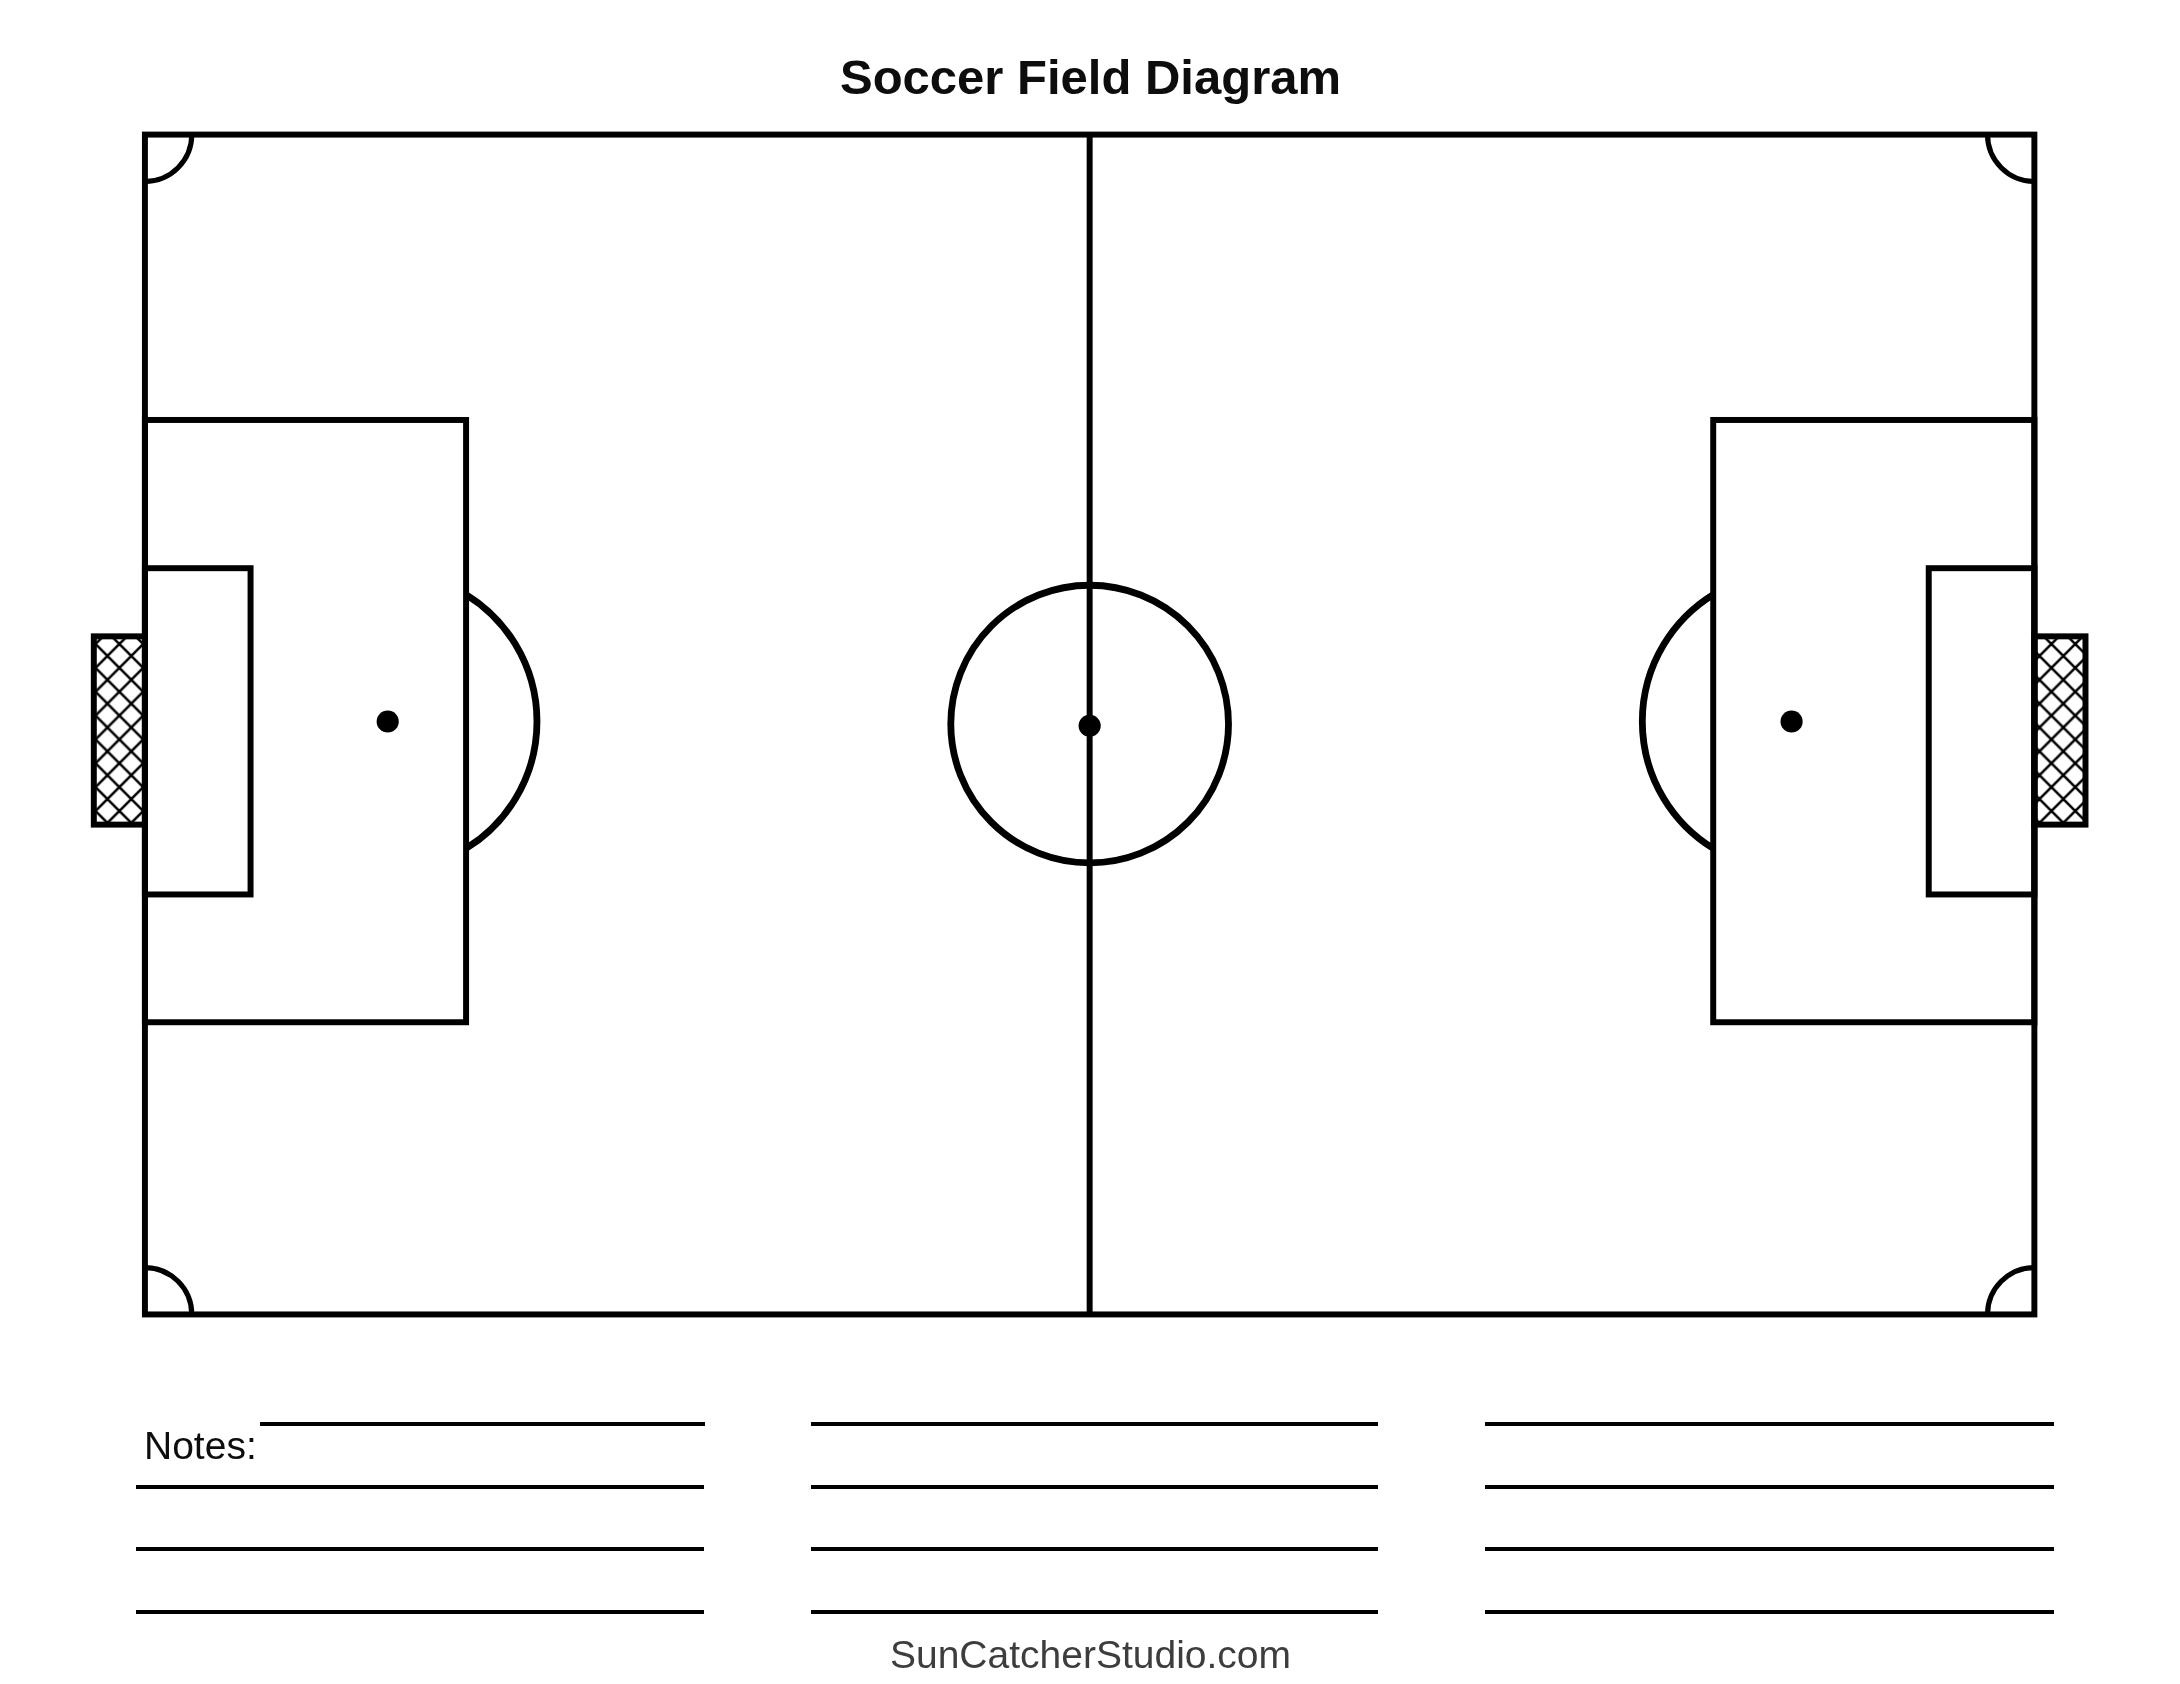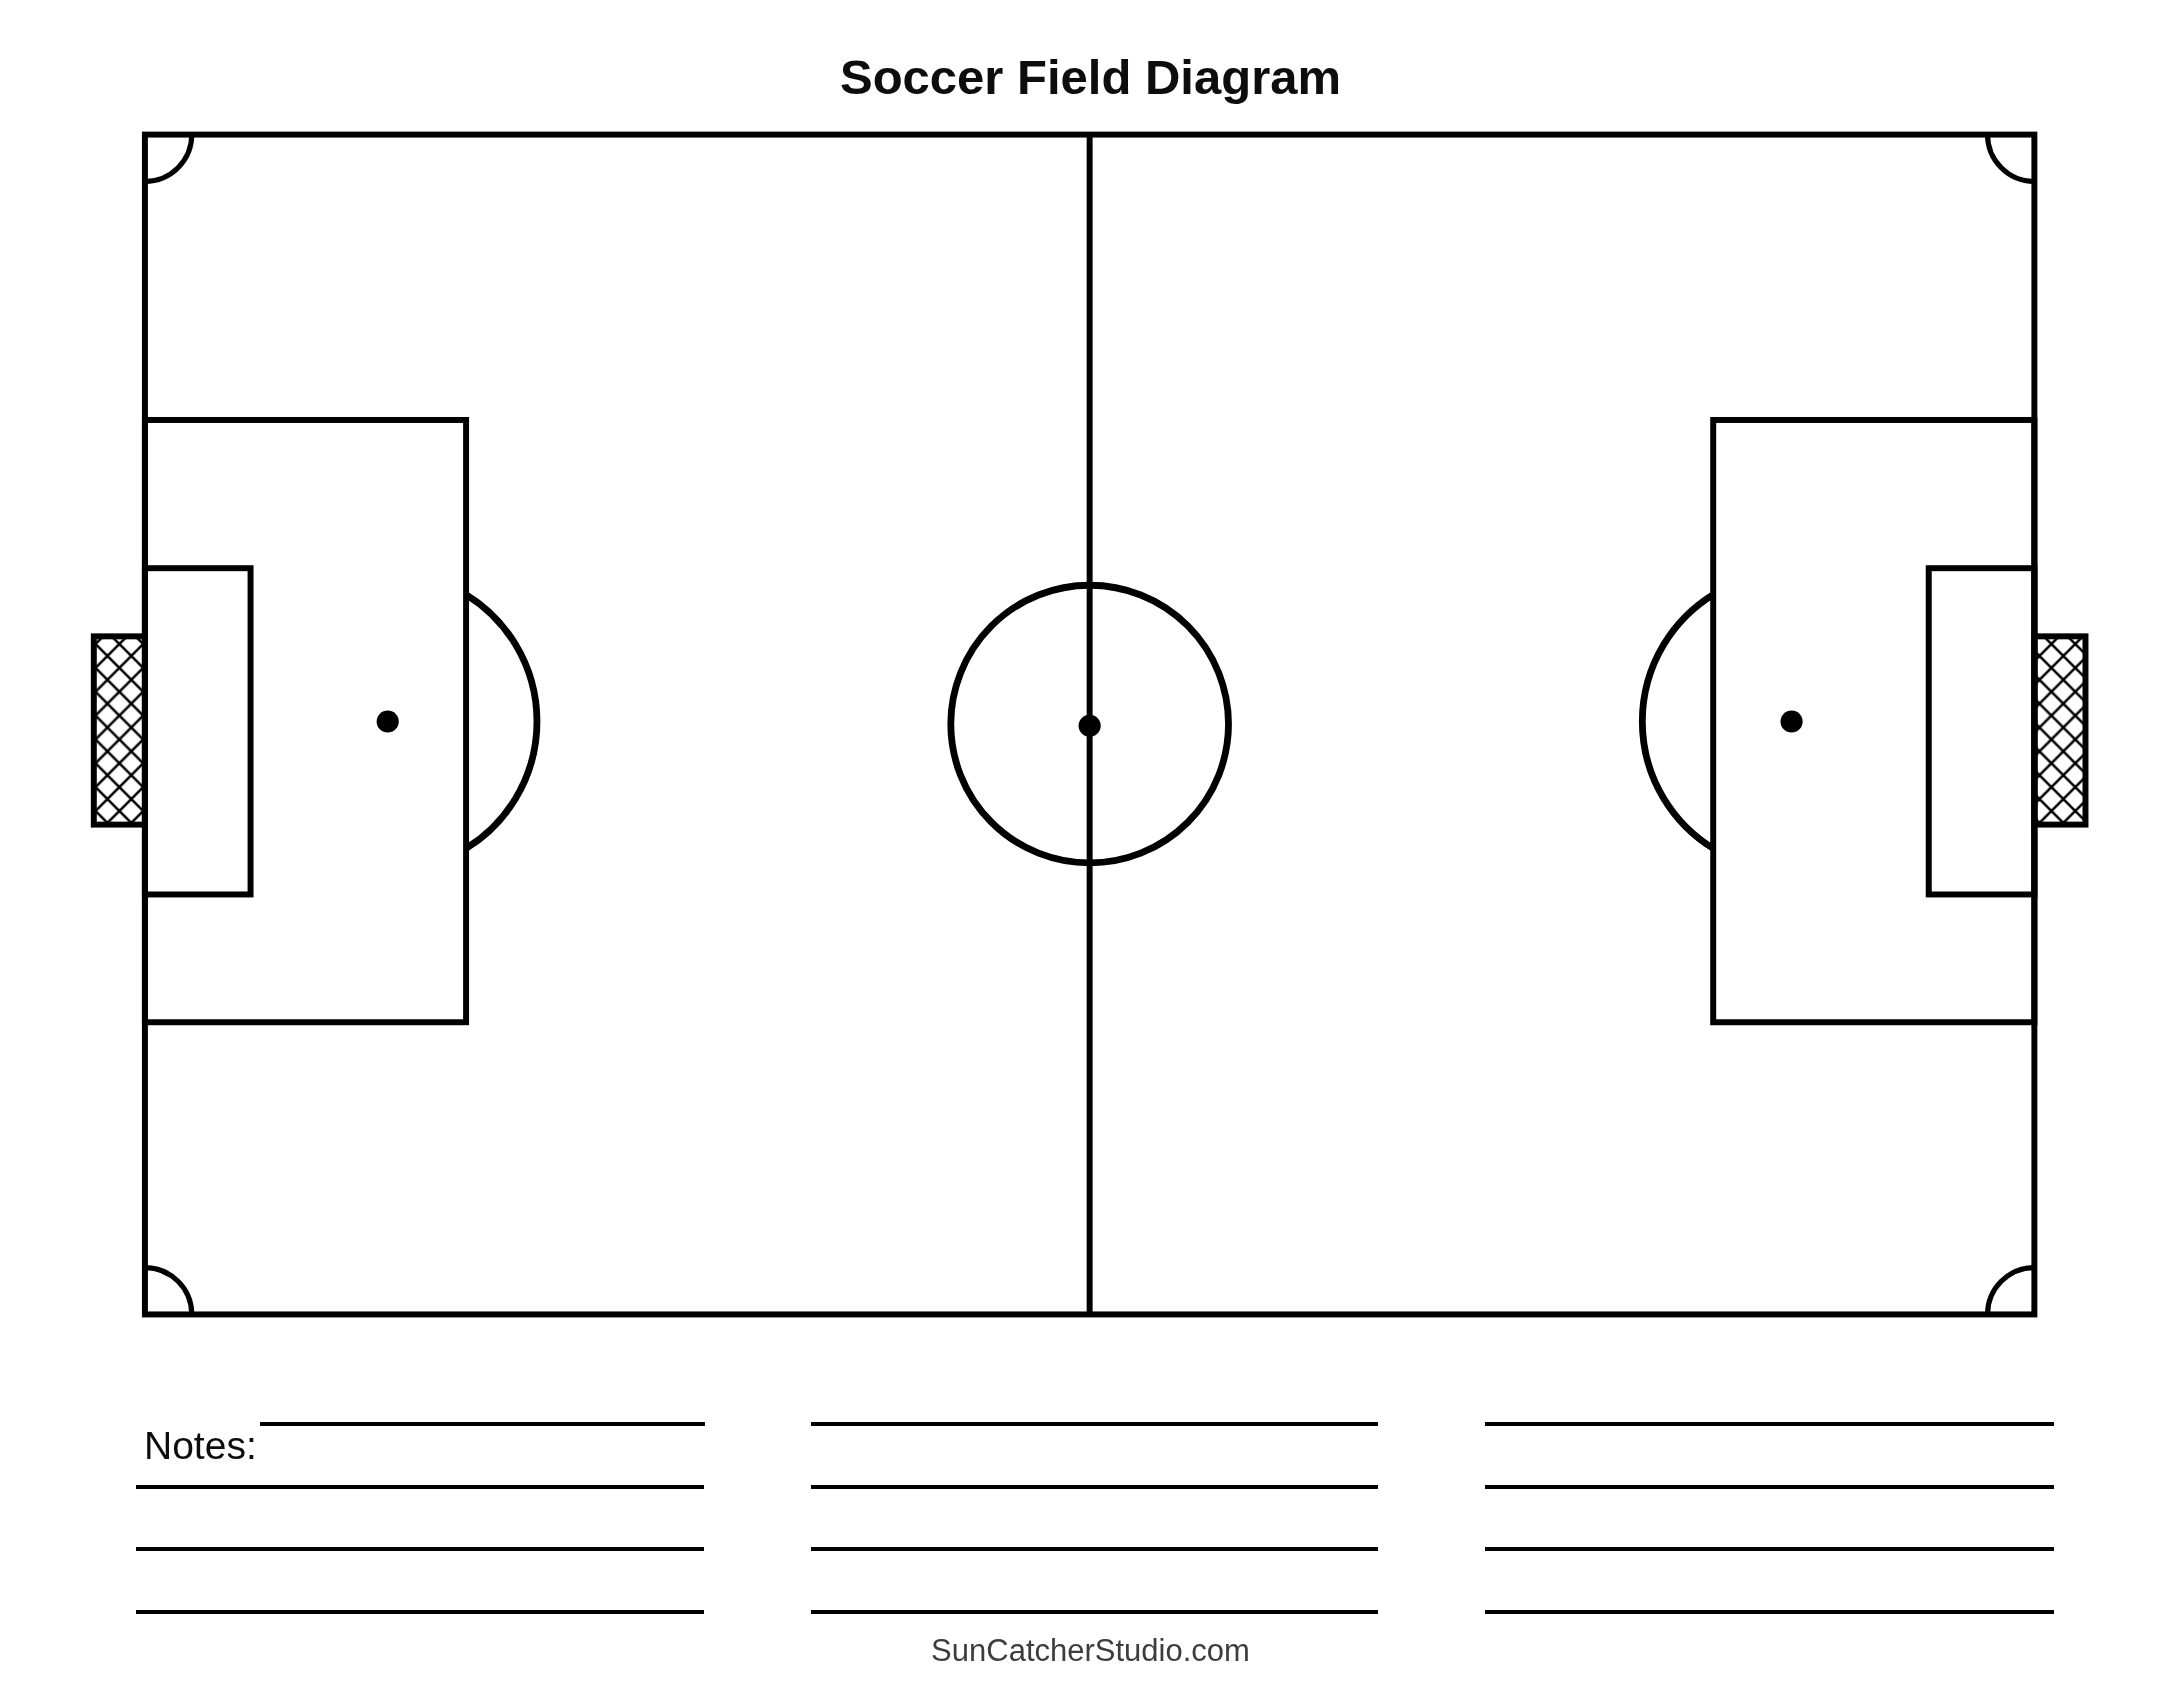--- a/index.html
+++ b/index.html
@@ -55,21 +55,21 @@
   .nl-c2r4{left:811px;width:567px;top:1610px;}
   
   .nl-c3r1{left:1485px;width:569px;top:1422px;}
   .nl-c3r2{left:1485px;width:569px;top:1485px;}
   .nl-c3r3{left:1485px;width:569px;top:1547px;}
   .nl-c3r4{left:1485px;width:569px;top:1610px;}
 
   .brand{
     position:absolute;left:0;right:0;top:1635px;
     text-align:center;
-    font-size:31px;line-height:1;font-weight:400;
+    font-size:39px;line-height:1;font-weight:400;
     color:var(--brand-text);
   }
 </style>
 </head>
 <body>
 
 <div class="page">
 
   <h1 class="title">Soccer Field Diagram</h1>
 

